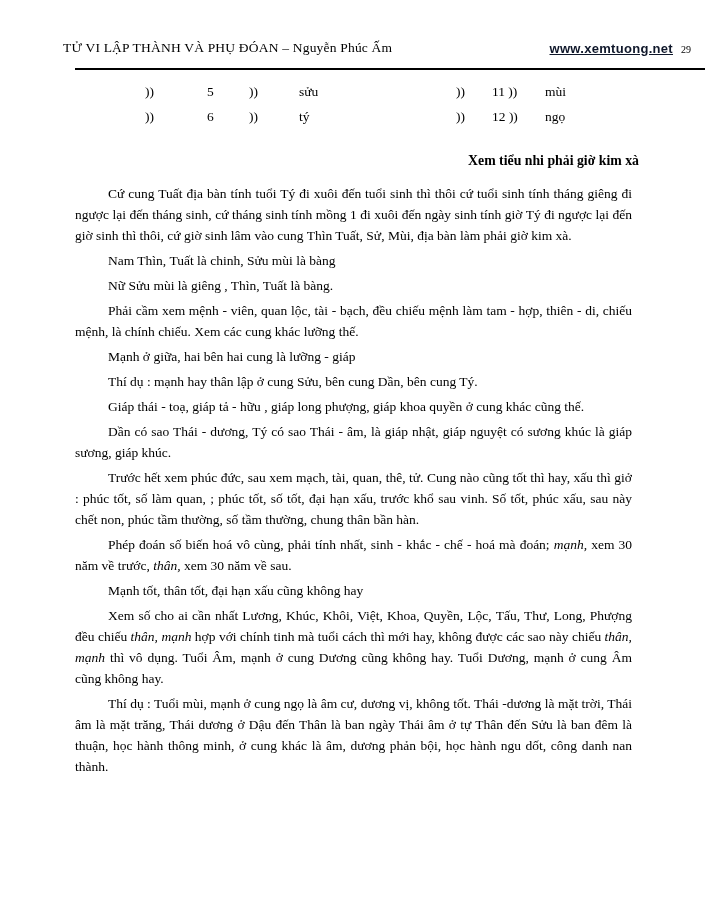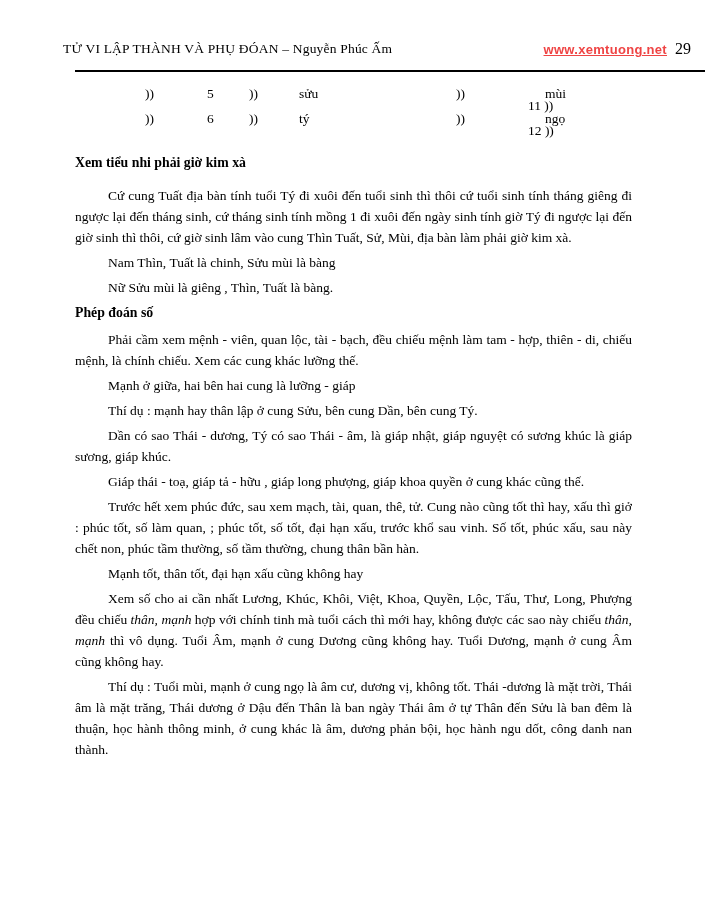--- a/index.html
+++ b/index.html
@@ -20,51 +20,51 @@
     font-size:13.5px;
     white-space:nowrap;
     gap:48px;
   }
   .hdr-title{letter-spacing:.2px;}
   .hdr-right{display:flex;align-items:baseline;gap:8px;}
   .hdr-link{
     font-family:"Liberation Sans","DejaVu Sans",sans-serif;
     font-weight:bold;
     font-size:13px;
-    color:#ef4444;
+    color:#0f172a;
     text-decoration:underline;
     letter-spacing:.3px;
     cursor:pointer;
   }
-  .hdr-page{font-size:16px;font-family:Liberation Serif, serif;}
+  .hdr-page{font-size:10px;font-family:Liberation Serif, serif;}
   .rule{
     margin:7px 0 0 75px;
     border-top:2px solid #000;
     height:0;
   }
   .zrows{margin-top:14px;font-size:13.5px;}
   .zrow{position:relative;height:25px;}
   .zc{position:absolute;top:0;white-space:nowrap;}
   .zc.c1{left:145px;}
   .zc.c2{left:207px;}
   .zc.c3{left:249px;}
   .zc.c4{left:299px;}
   .zc.c5{left:456px;}
-  .zc.c6{left:528px;margin-top:12px;}
+  .zc.c6{left:492px;}
   .zc.c7{left:545px;}
   .content{
     margin:16px 66px 0 75px;
     font-size:13.5px;
     line-height:21px;
     text-align:justify;
   }
   .content h2{
     font-size:13.8px;
     font-weight:bold;
-    text-align:left;
+    text-align:right;
     margin:0 0 12px 0;
     line-height:21px;
   }
   .content h2.h-phep{margin:2px 0 6px 0;}
   .content p{
     margin:0 7px 4px 0;
     text-indent:33px;
   }
   .content i{font-style:italic;}
 </style>
@@ -104,28 +104,28 @@
     </div>
   </div>
 
   <div class="content">
 
     <h2>Xem tiểu nhi phải giờ kim xà</h2>
     <p>Cứ cung Tuất địa bàn tính tuổi Tý đi xuôi đến tuổi sinh thì thôi cứ tuổi sinh tính tháng giêng đi ngược lại đến tháng sinh, cứ tháng sinh tính mồng 1 đi xuôi đến ngày sinh tính giờ Tý đi ngược lại đến giờ sinh thì thôi, cứ giờ sinh lâm vào cung Thìn Tuất, Sử, Mùi, địa bàn làm phải giờ kim xà.</p>
     <p>Nam Thìn, Tuất là chinh, Sửu mùi là bàng</p>
     <p>Nữ Sửu mùi là giêng , Thìn, Tuất là bàng.</p>
 
-    <h2 class="h-phep">Phép đoán số</h2>
     <p>Phải cầm xem mệnh - viên, quan lộc, tài - bạch, đều chiếu mệnh làm tam - hợp, thiên - di, chiếu mệnh, là chính chiếu. Xem các cung khác lưỡng thế.</p>
     <p>Mạnh ở giữa, hai bên hai cung là lưỡng - giáp</p>
     <p>Thí dụ : mạnh hay thân lập ở cung Sửu, bên cung Dần, bên cung Tý.</p>
+    <p>Giáp thái - toạ, giáp tả - hữu , giáp long phượng, giáp khoa quyền ở cung khác cũng thế.</p>
     <p>Dần có sao Thái - dương, Tý có sao Thái - âm, là giáp nhật, giáp nguyệt có sương khúc là giáp sương, giáp khúc.</p>
-    <p>Giáp thái - toạ, giáp tả - hữu , giáp long phượng, giáp khoa quyền ở cung khác cũng thế.</p>
     <p>Trước hết xem phúc đức, sau xem mạch, tài, quan, thê, tử. Cung nào cũng tốt thì hay, xấu thì giở : phúc tốt, số làm quan, ; phúc tốt, số tốt, đại hạn xấu, trước khổ sau vinh. Số tốt, phúc xấu, sau này chết non, phúc tầm thường, số tầm thường, chung thân bần hàn.</p>
 
+    <p><span>Phép đoán số biến hoá vô cùng, phải tính nhất, sinh - khắc - chế - hoá mà đoán; </span><i>mạnh,</i><span> xem 30 năm về trước, </span><i>thân,</i><span> xem 30 năm về sau.</span></p>
 
     <p>Mạnh tốt, thân tốt, đại hạn xấu cũng không hay</p>
 
     <p><span>Xem số cho ai cần nhất Lương, Khúc, Khôi, Việt, Khoa, Quyền, Lộc, Tấu, Thư, Long, Phượng đều chiếu </span><i>thân, mạnh</i><span> hợp với chính tinh mà tuổi cách thì mới hay, không được các sao này chiếu </span><i>thân, mạnh</i><span> thì vô dụng. Tuổi Âm, mạnh ở cung Dương cũng không hay. Tuổi Dương, mạnh ở cung Âm cũng không hay.</span></p>
 
     <p>Thí dụ : Tuổi mùi, mạnh ở cung ngọ là âm cư, dương vị, không tốt. Thái -dương là mặt trời, Thái âm là mặt trăng, Thái dương ở Dậu đến Thân là ban ngày Thái âm ở tự Thân đến Sửu là ban đêm là thuận, học hành thông minh, ở cung khác là âm, dương phản bội, học hành ngu dốt, công danh nan thành.</p>
 
   </div>
 
 </div>

